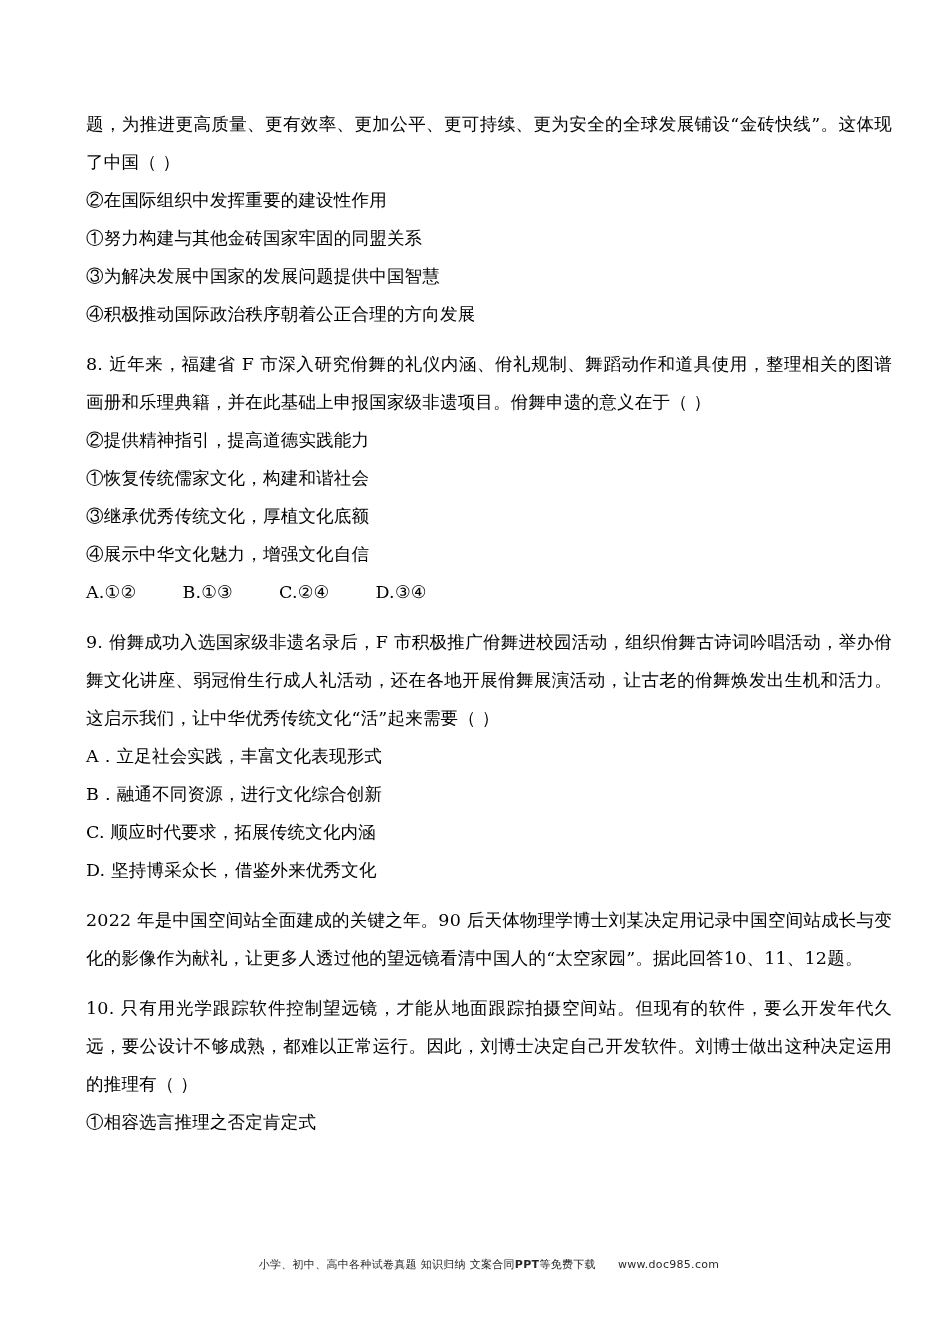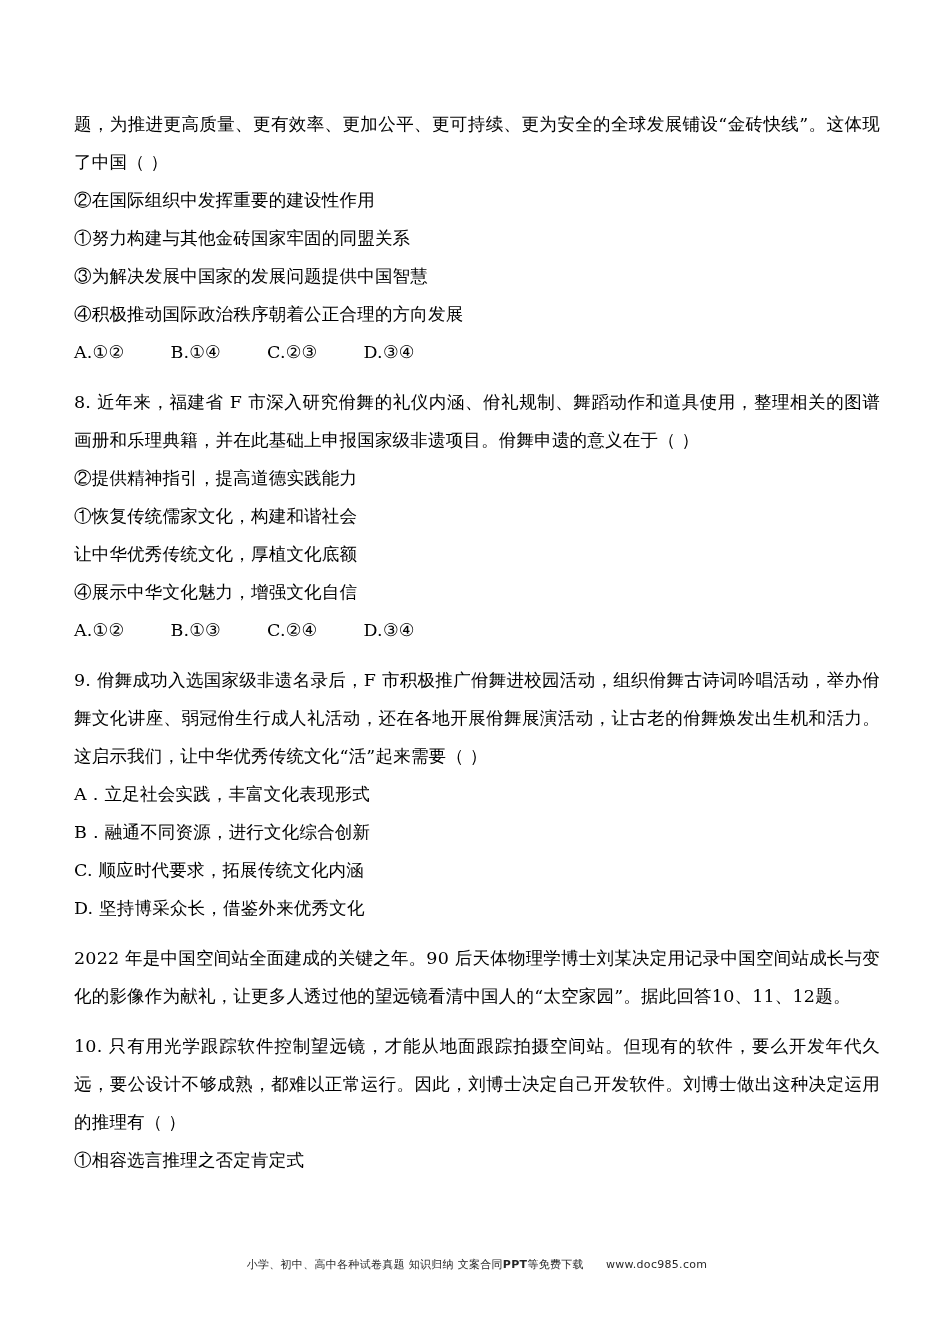--- a/index.html
+++ b/index.html
@@ -10,21 +10,21 @@
   body {
     width: 950px;
     height: 1344px;
     position: relative;
     font-family: "DejaVu Serif", "Liberation Serif", serif;
     color: #000000;
     overflow: hidden;
   }
   .page {
     position: absolute;
-    left: 2px;
+    left: 14px;
     top: 0;
     width: 790px;
     height: 1344px;
     box-sizing: border-box;
     padding: 105px 72px 0 72px;
   }
   .doc-body {
     width: 806px;
   }
   p {
@@ -81,31 +81,28 @@
 
 <div class="page">
   <div class="doc-body">
 
     <p class="para">题，为推进更高质量、更有效率、更加公平、更可持续、更为安全的全球发展铺设“金砖快线”。这体现了中国（    ）</p>
     <p class="para">②在国际组织中发挥重要的建设性作用</p>
     <p class="para">①努力构建与其他金砖国家牢固的同盟关系</p>
     <p class="para">③为解决发展中国家的发展问题提供中国智慧</p>
     <p class="para">④积极推动国际政治秩序朝着公正合理的方向发展</p>
 
-    <p class="options-line">
-      <span class="opt">A.①②</span><span class="opt-gap"></span><span class="opt">B.①④</span><span class="opt-gap"></span><span class="opt">C.②③</span><span class="opt-gap"></span><span class="opt">D.③④</span>
-    </p>
 
 
     <div class="spacer-sm"></div>
 
     <p class="para">8. 近年来，福建省 F 市深入研究佾舞的礼仪内涵、佾礼规制、舞蹈动作和道具使用，整理相关的图谱画册和乐理典籍，并在此基础上申报国家级非遗项目。佾舞申遗的意义在于（    ）</p>
     <p class="para">②提供精神指引，提高道德实践能力</p>
     <p class="para">①恢复传统儒家文化，构建和谐社会</p>
-    <p class="para">让中华优秀传统文化，厚植文化底额</p>
+    <p class="para">③继承优秀传统文化，厚植文化底额</p>
     <p class="para">④展示中华文化魅力，增强文化自信</p>
 
     <p class="options-line">
       <span class="opt">A.①②</span><span class="opt-gap"></span><span class="opt">B.①③</span><span class="opt-gap"></span><span class="opt">C.②④</span><span class="opt-gap"></span><span class="opt">D.③④</span>
     </p>
 
     <div class="spacer-sm"></div>
 
     <p class="para">9. 佾舞成功入选国家级非遗名录后，F 市积极推广佾舞进校园活动，组织佾舞古诗词吟唱活动，举办佾舞文化讲座、弱冠佾生行成人礼活动，还在各地开展佾舞展演活动，让古老的佾舞焕发出生机和活力。这启示我们，让中华优秀传统文化“活”起来需要（    ）</p>
     <p class="para">A．立足社会实践，丰富文化表现形式</p>

